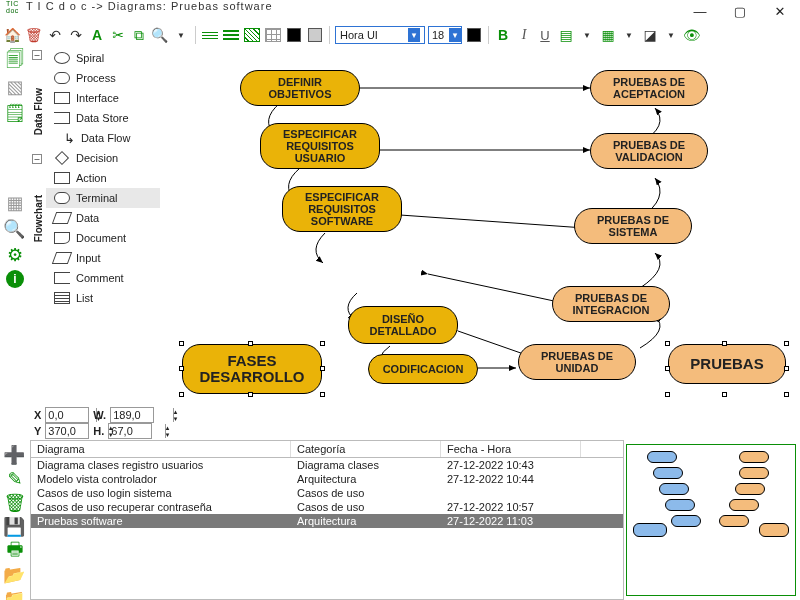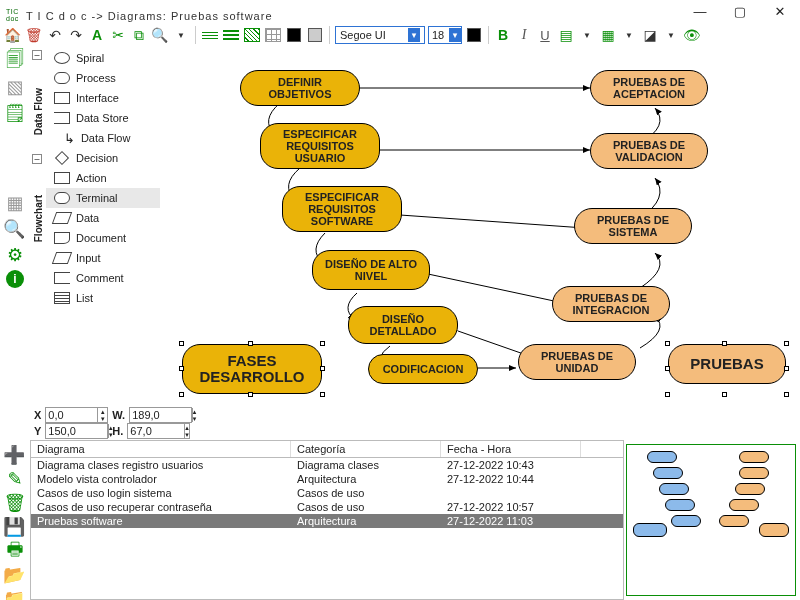--- a/index.html
+++ b/index.html
@@ -1,21 +1,21 @@
 <!DOCTYPE html>
 <html><head>
 <meta charset="utf-8">
 <style>
   * { box-sizing: border-box; }
   body { margin:0; font-family:"Segoe UI",Arial,sans-serif; font-size:11px;
          width:800px; height:600px; overflow:hidden; background:#fff;
          color:#222; user-select:none; }
 
   
-  .titlebar { display:flex; align-items:flex-end; height:22px; padding:0 0 0 6px; }
+  .titlebar { display:flex; align-items:flex-start; height:22px; padding:0 0 0 6px; }
   .titlebar .ticon { font-size:7px; line-height:7px; color:#006600; letter-spacing:0.5px;
                      display:inline-block; width:20px; }
   .titlebar .ttext { font-size:11px; letter-spacing:1px; color:#333; }
   .winbtns { margin-left:auto; display:flex; }
   .winbtn { width:40px; height:22px; display:flex; align-items:center; justify-content:center;
             font-size:13px; }
 
   
   .toolbar { display:flex; align-items:center; height:26px; padding:0 4px; gap:3px; }
   .tbtn { width:18px; height:18px; display:flex; align-items:center; justify-content:center;
@@ -88,21 +88,21 @@
   .node.blue   { background:#eab308; }
   .node.orange { background:#f4bc7c; }
   .node.big    { font-size:15px; }
   .hnd { position:absolute; width:5px; height:5px; border:1px solid #000;
          background:#fff; }
 
   
   .coordbar { height:18px; display:flex; align-items:center; gap:4px;
               font-size:11px; padding-left:34px; }
   .coordbar .lab { font-weight:bold; }
-  .coordbar .spin { border:1px solid #999; width:63px; height:16px;
+  .coordbar .spin { border:1px solid #999; width:44px; height:16px;
                     display:flex; align-items:center;gap:32px; }
   .coordbar .spin span { padding-left:2px; flex:1; }
   .coordbar .spin .ar { width:10px; display:flex; flex-direction:column; }
   .coordbar .spin .ar i { height:7px; font-size:7px; text-align:center;
                           font-style:normal; border-left:1px solid #999; }
 
   
   .tablewrap { display:flex; height:160px; }
   .lefticons { width:30px; display:flex; flex-direction:column; align-items:center;
                gap:2px; padding-top:4px; }
@@ -169,21 +169,21 @@
       <div class="gridbox"></div>
     </div>
   <div class="tbtn">
       <div class="swatch" style="background:#000;"></div>
     </div>
   <div class="tbtn">
       <div class="swatch" style="background:#ccc;"></div>
     </div>
   <div class="tsep"></div>
   <div class="fontsel">
-    <span>Segoe UI</span>
+    <span>Hora UI</span>
     <span class="dd">▾</span>
   </div>
   <div class="sizesel">
     <span>18</span>
     <span class="dd">▾</span>
   </div>
   <div class="tbtn">
       <div class="swatch" style="background:#000;"></div>
     </div>
   <div class="tsep"></div>
@@ -298,21 +298,20 @@
 
       <path d="M480 300 Q510 282 495 268" stroke="#000" fill="none" marker-end="url(#ah)"></path>
       <path d="M480 240 Q510 220 495 205" stroke="#000" fill="none" marker-end="url(#ah)"></path>
       <path d="M480 170 Q510 150 495 130" stroke="#000" fill="none" marker-end="url(#ah)"></path>
       <path d="M480 95  Q510 78  495 60" stroke="#000" fill="none" marker-end="url(#ah)"></path>
     </svg>
 
     <div class="node blue" style="left:80px; top:22px; width:120px; height:36px;">DEFINIR OBJETIVOS</div>
     <div class="node blue" style="left:100px; top:75px; width:120px; height:46px;">ESPECIFICAR REQUISITOS USUARIO</div>
     <div class="node blue" style="left:122px; top:138px; width:120px; height:46px;">ESPECIFICAR REQUISITOS SOFTWARE</div>
-    <div class="node blue" style="left:152px; top:202px; width:118px; height:40px;">DISEÑO DE ALTO NIVEL</div>
     <div class="node blue" style="left:188px; top:258px; width:110px; height:38px;">DISEÑO DETALLADO</div>
     <div class="node blue" style="left:208px; top:306px; width:110px; height:30px;">CODIFICACION</div>
 
     <div class="node orange" style="left:430px; top:22px; width:118px; height:36px;">PRUEBAS DE ACEPTACION</div>
     <div class="node orange" style="left:430px; top:85px; width:118px; height:36px;">PRUEBAS DE VALIDACION</div>
     <div class="node orange" style="left:414px; top:160px; width:118px; height:36px;">PRUEBAS DE SISTEMA</div>
     <div class="node orange" style="left:392px; top:238px; width:118px; height:36px;">PRUEBAS DE INTEGRACION</div>
     <div class="node orange" style="left:358px; top:296px; width:118px; height:36px;">PRUEBAS DE UNIDAD</div>
 
     <div class="node blue big" style="left:22px; top:296px; width:140px; height:50px;">FASES DESARROLLO</div>
@@ -351,21 +350,21 @@
     <span>189,0</span>
     <div class="ar">
         <i>▴</i>
         <i>▾</i>
       </div>
   </div>
 </div>
 <div class="coordbar" style="margin-top:-2px;">
   <span class="lab">Y</span>
   <div class="spin">
-    <span>150,0</span>
+    <span>370,0</span>
     <div class="ar">
         <i>▴</i>
         <i>▾</i>
       </div>
   </div>
   <span class="lab">H.</span>
   <div class="spin">
     <span>67,0</span>
     <div class="ar">
         <i>▴</i>

